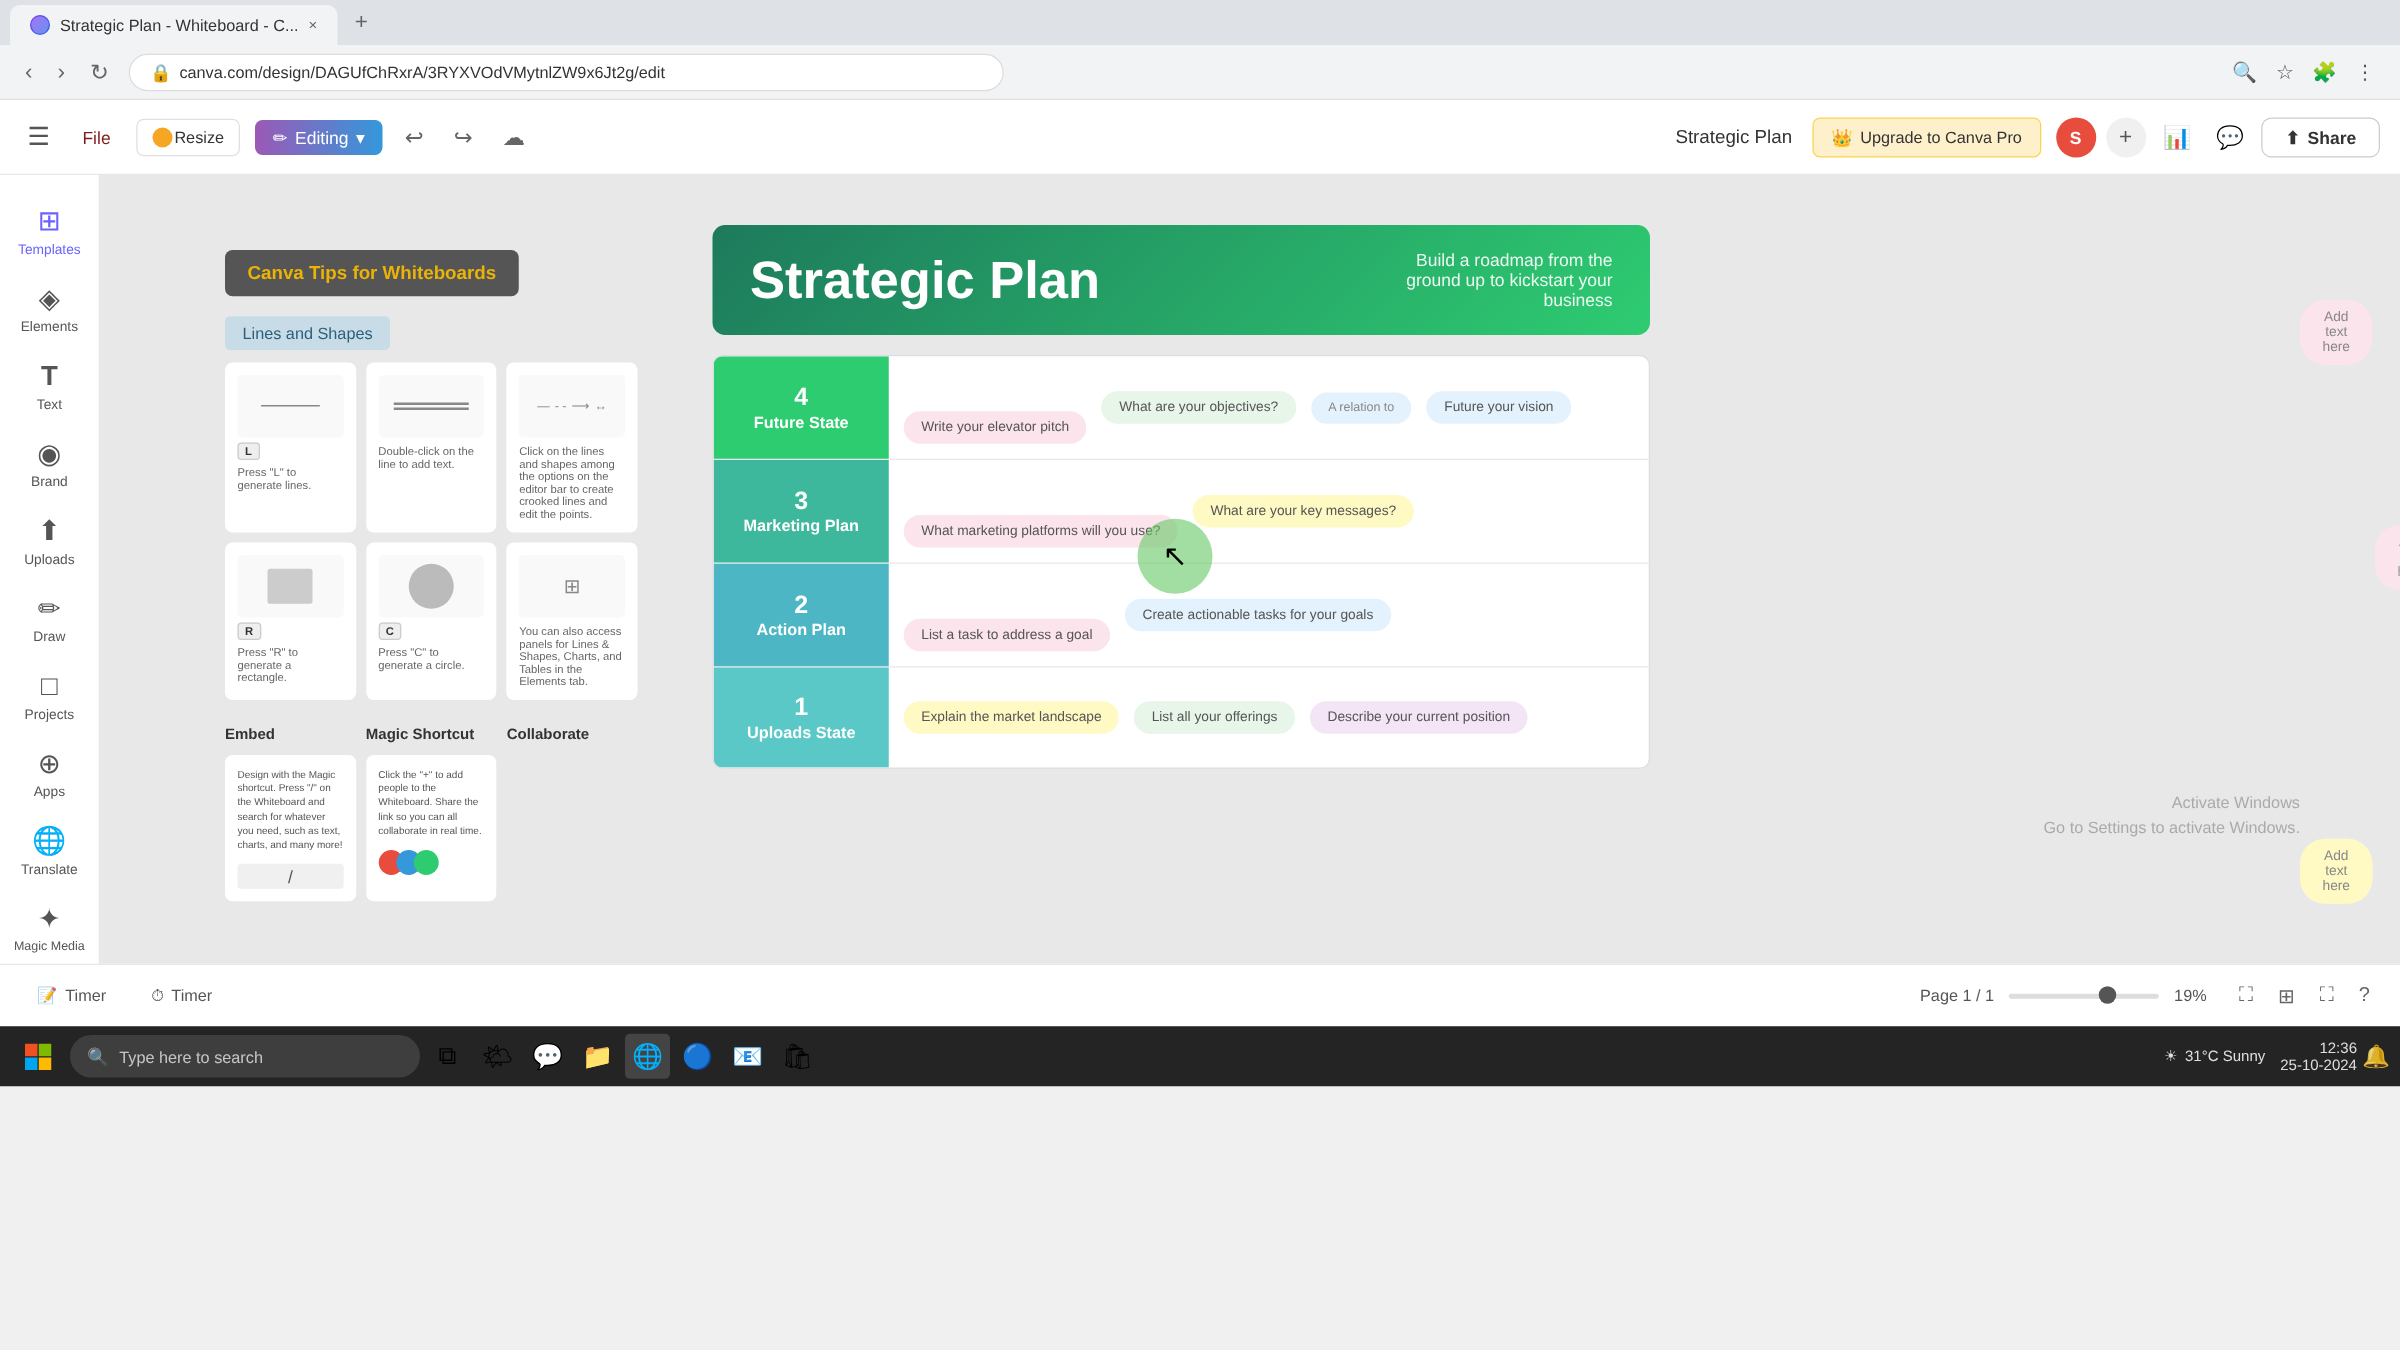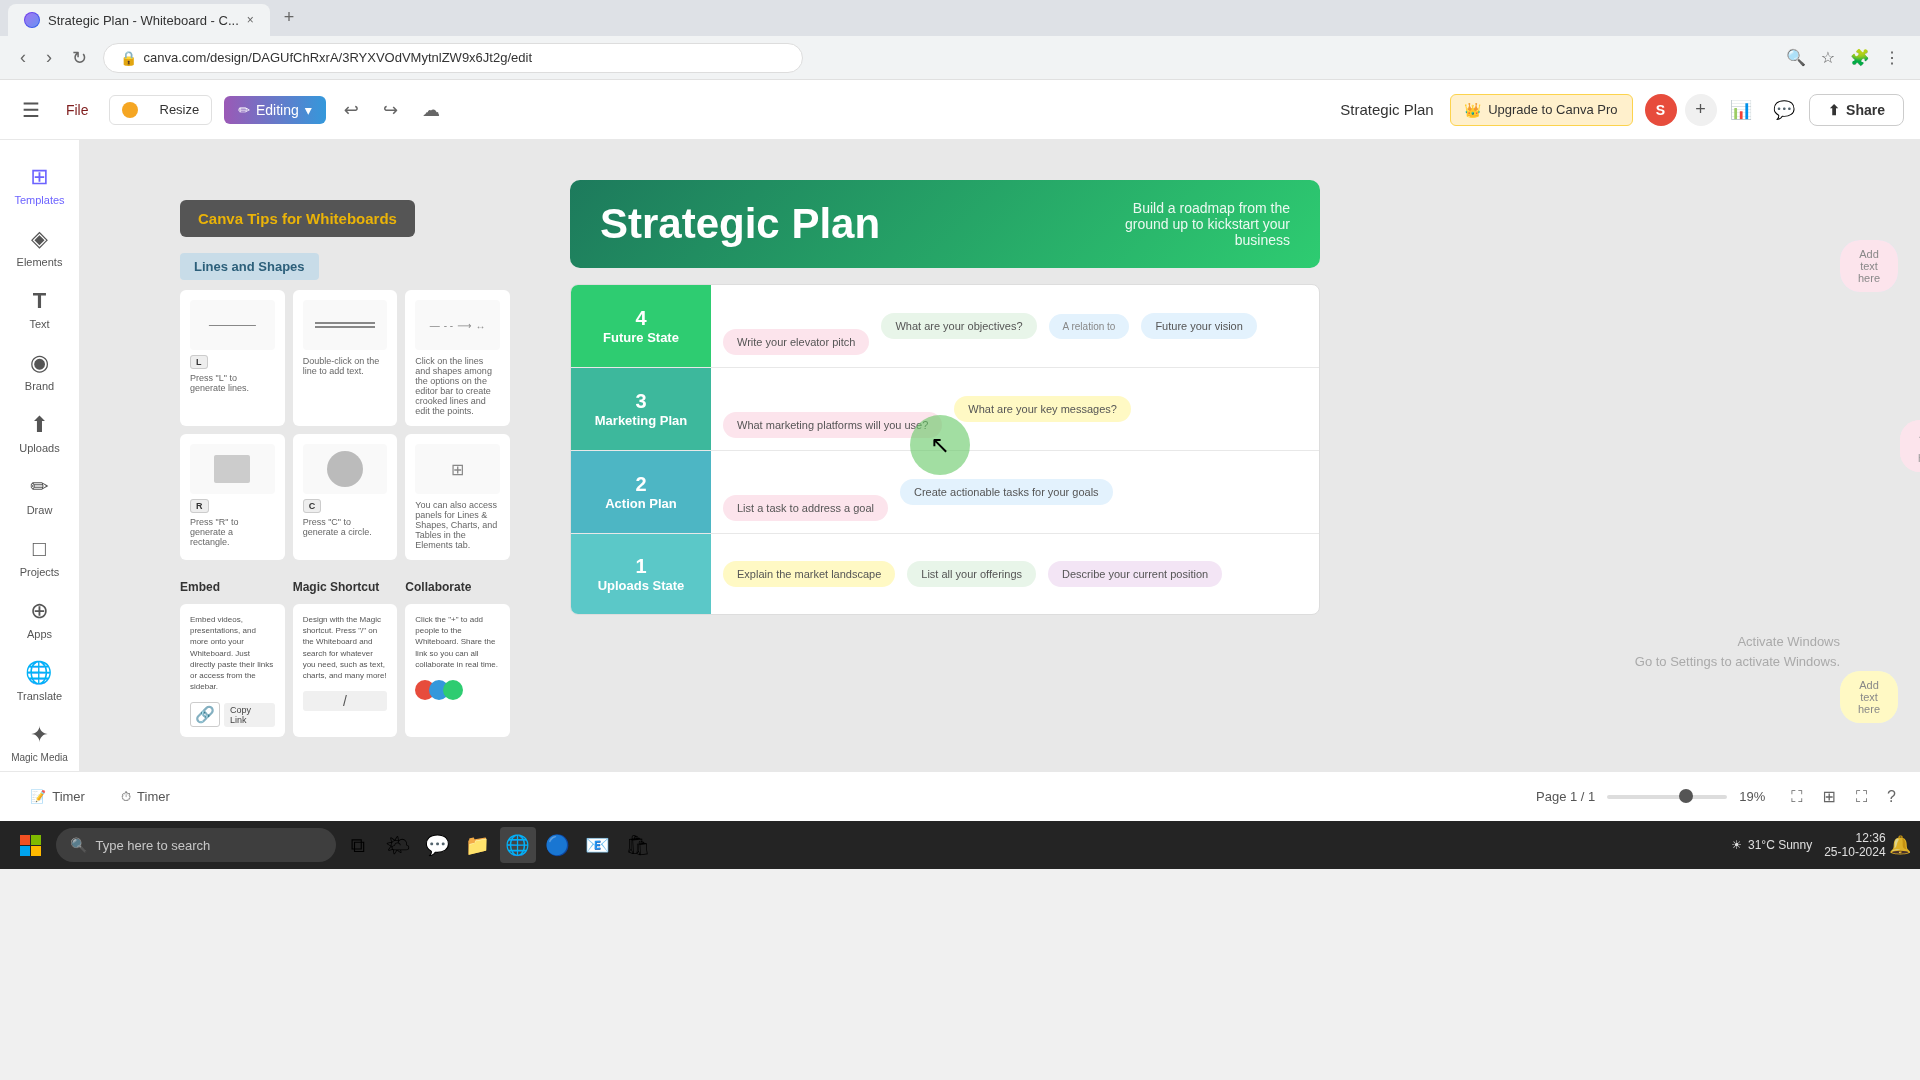--- a/index.html
+++ b/index.html
@@ -58,21 +58,21 @@
       align-items: center;
       padding: 0 16px;
       gap: 12px;
       z-index: 10;
     }
     .toolbar-menu-btn { color: #555; font-size: 20px; cursor: pointer; border: none; background: none; padding: 6px; }
     .toolbar-file { font-size: 14px; color: #7f1d1d; cursor: pointer; padding: 4px 8px; border-radius: 4px; }
     .resize-btn {
       display: flex;
       align-items: center;
-      gap: 22px;
+      gap: 2px;
       background: #fff;
       border: 1px solid #e0e0e0;
       border-radius: 6px;
       padding: 6px 12px;
       cursor: pointer;
       font-size: 13px;
       color: #333;
     }
     .resize-icon { width: 16px; height: 16px; background: #f5a623; border-radius: 50%; display: inline-block; }
     .editing-btn {
@@ -185,21 +185,21 @@
       font-weight: 600;
       display: inline-block;
       margin-bottom: 16px;
     }
     .tips-section-title {
       background: #c8dce8;
       color: #2c5f7a;
       padding: 6px 14px;
       border-radius: 4px;
       font-size: 13px;
-      font-weight: 700;
+      font-weight: 400;
       margin-bottom: 10px;
       display: inline-block;
     }
     .tips-grid {
       display: grid;
       grid-template-columns: 1fr 1fr 1fr;
       gap: 8px;
       margin-bottom: 16px;
     }
     .tip-card {
@@ -598,27 +598,20 @@
         </div>
       </div>
 
       <div class="tips-sections-row">
         <div class="tip-section-label">Embed</div>
         <div class="tip-section-label">Magic Shortcut</div>
         <div class="tip-section-label">Collaborate</div>
       </div>
       <div class="tips-grid">
         <div class="tip-card">
-          <div style="font-size:8px;color:#555;line-height:1.4;">Embed videos, presentations, and more onto your Whiteboard. Just directly paste their links or access from the sidebar.</div>
-          <div style="display:flex;align-items:center;gap:4px;margin-top:4px;">
-            <span style="font-size:16px;border:1px solid #ccc;padding:2px 4px;border-radius:3px;color:#555;">🔗</span>
-            <span style="font-size:9px;background:#f0f0f0;padding:2px 6px;border-radius:3px;color:#444;">Copy Link</span>
-          </div>
-        </div>
-        <div class="tip-card">
           <div style="font-size:8px;color:#555;line-height:1.4;">Design with the Magic shortcut. Press "/" on the Whiteboard and search for whatever you need, such as text, charts, and many more!</div>
           <div style="font-size:14px;background:#f0f0f0;padding:2px 8px;border-radius:3px;color:#555;text-align:center;margin-top:4px;">/</div>
         </div>
         <div class="tip-card">
           <div style="font-size:8px;color:#555;line-height:1.4;">Click the "+" to add people to the Whiteboard. Share the link so you can all collaborate in real time.</div>
           <div style="display:flex;margin-top:4px;">
             <div style="width:20px;height:20px;border-radius:50%;background:#e74c3c;"></div>
             <div style="width:20px;height:20px;border-radius:50%;background:#3498db;margin-left:-6px;"></div>
             <div style="width:20px;height:20px;border-radius:50%;background:#2ecc71;margin-left:-6px;"></div>
           </div>

